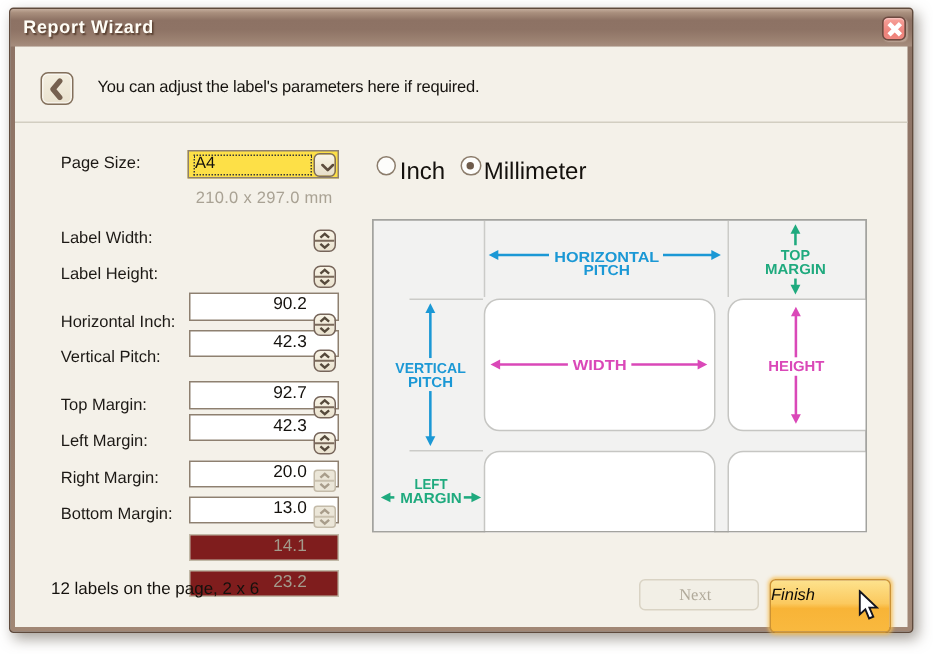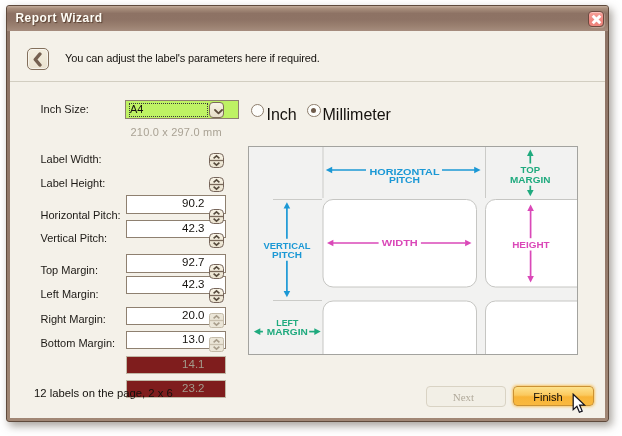--- a/index.html
+++ b/index.html
@@ -25,21 +25,21 @@
   
   #backbtn { left:16.5px; top:16.5px; width:22px; height:22px; border-radius:5px;
              background:linear-gradient(180deg,#f3eedf 0%, #eae2cf 100%);
              border:1.3px solid #83705c; box-shadow:inset 0 0 0 1px rgba(255,255,255,0.55); }
   #headtext { left:55px; top:21px; font-size:11px; color:#16130f; letter-spacing:-0.15px; }
   #headsep { left:0px; top:50px; width:595px; height:1px; background:#d2cec1; }
 
   .flabel { font-size:11px; color:#1c1915; white-space:nowrap; }
 
   
-  #combo { left:115px; top:68.5px; width:114px; height:19.5px; background:#bef264; border:1px solid #8e8070; }
+  #combo { left:115px; top:68.5px; width:101px; height:19.5px; background:#fde047; border:1px solid #8e8070; }
   #combofocus { left:2.5px; top:2px; width:79px; height:14.5px; border:1px dotted #3a3a3a; }
   #combotext { left:4px; top:2.5px; font-size:11px; color:#14110d; }
   .dropbtn { border-radius:4px; border:1px solid #7e6d59;
              background:linear-gradient(180deg,#f9f4e7 0%, #efe8d5 50%, #e7dec8 100%); }
   
   .edit { left:116px; width:100px; height:18.5px; background:#ffffff; border:1px solid #8e8070;
           font-size:11.5px; color:#14110d; text-align:right; padding:1px 20.5px 0 0;margin-top:44px; }
   .edit.dis { background:#7f1d1d; border-color:#c0b8a6; color:#a39b8c; }
   .spin { border-radius:4.5px; border:1px solid #76655a;
           background:linear-gradient(180deg,#f8f3e5 0%, #f1ebda 55%, #eae2cf 100%); }
@@ -49,45 +49,45 @@
   
   .radio { width:13.5px; height:13.5px; border-radius:50%; background:#fdfdfb; border:1.4px solid #8c7d6c; }
   .radio .dot { position:absolute; left:3.25px; top:3.25px; width:5px; height:5px; border-radius:50%; background:#6e5b4b; }
   .rlabel { font-size:16px; color:#14110d; }
 
   
   #bottomtext { left:24px; top:356px; font-size:11.3px; color:#14110d; }
   #nextbtn { left:416px; top:355px; width:80px; height:21px; border-radius:4px;
              background:#f2efe6; border:1px solid #d9d3c4; font-size:11px; color:#b1aa9b;
              text-align:center; padding-top:3.5px; padding-right:5px;font-family:Liberation Serif, serif; }
-  #finishbtn { left:503px; top:355px; width:81px; height:20px; border-radius:4px;
+  #finishbtn { left:503px; top:355px; width:81px; height:36px; border-radius:4px;
                background:linear-gradient(180deg,#fde28d 0%, #fbc95e 45%, #f8b437 55%, #f9b93f 100%);
-               border:1px solid #cb9234; font-size:11px; color:#0d0b08; text-align:center; padding-top:3.5px;
-               box-shadow:0 0 2.5px 1px rgba(248,190,80,0.8); padding-right:11px; }
+               border:1px solid #cb9234; font-size:11px; color:#0d0b08; padding-top:3.5px;
+               box-shadow:0 0 2.5px 1px rgba(248,190,80,0.8); padding-right:11px;font-style:italic; }
 </style>
 </head>
 <body>
 <div id="page">
   <div id="win" class="abs">
     <div id="title" class="abs"></div>
     <div id="titletext" class="abs">Report Wizard</div>
     <div id="client" class="abs">
 
       <div id="backbtn" class="abs">
         <svg class="abs" style="left:4.5px;top:3px" width="11" height="15" viewBox="0 0 11 15">
           <path d="M7.9,2 L3.3,7.5 L7.9,13" fill="none" stroke="#75604f" stroke-width="3.5" stroke-linecap="round" stroke-linejoin="round"></path>
         </svg>
       </div>
       <div id="headtext" class="abs">You can adjust the label's parameters here if required.</div>
       <div id="headsep" class="abs"></div>
 
-      <div class="abs flabel" style="left:30.5px;top:72.3px">Inch Size:</div>
+      <div class="abs flabel" style="left:30.5px;top:72.3px">Page Size:</div>
       <div class="abs flabel" style="left:30.5px;top:121.6px">Label Width:</div>
       <div class="abs flabel" style="left:30.5px;top:145.6px">Label Height:</div>
-      <div class="abs flabel" style="left:30.5px;top:177.6px">Horizontal Pitch:</div>
+      <div class="abs flabel" style="left:30.5px;top:177.6px">Horizontal Inch:</div>
       <div class="abs flabel" style="left:30.5px;top:201.1px">Vertical Pitch:</div>
       <div class="abs flabel" style="left:30.5px;top:232.7px">Top Margin:</div>
       <div class="abs flabel" style="left:30.5px;top:256.5px">Left Margin:</div>
       <div class="abs flabel" style="left:30.5px;top:281.6px">Right Margin:</div>
       <div class="abs flabel" style="left:30.5px;top:306px">Bottom Margin:</div>
 
       <div id="combo" class="abs">
         <div id="combofocus" class="abs"></div>
         <div id="combotext" class="abs">A4</div>
         <div class="abs dropbtn" style="left:83px;top:1px;width:15px;height:16.5px">

